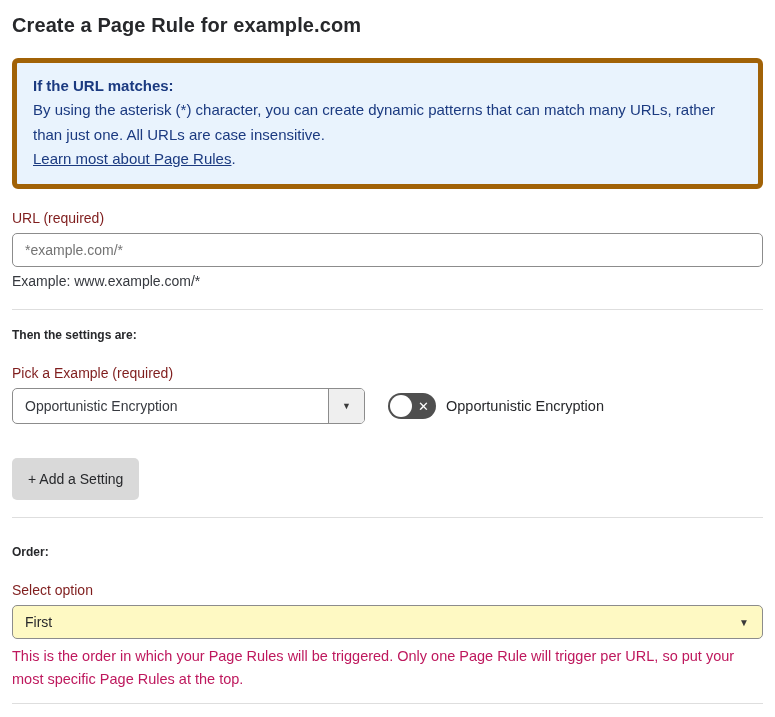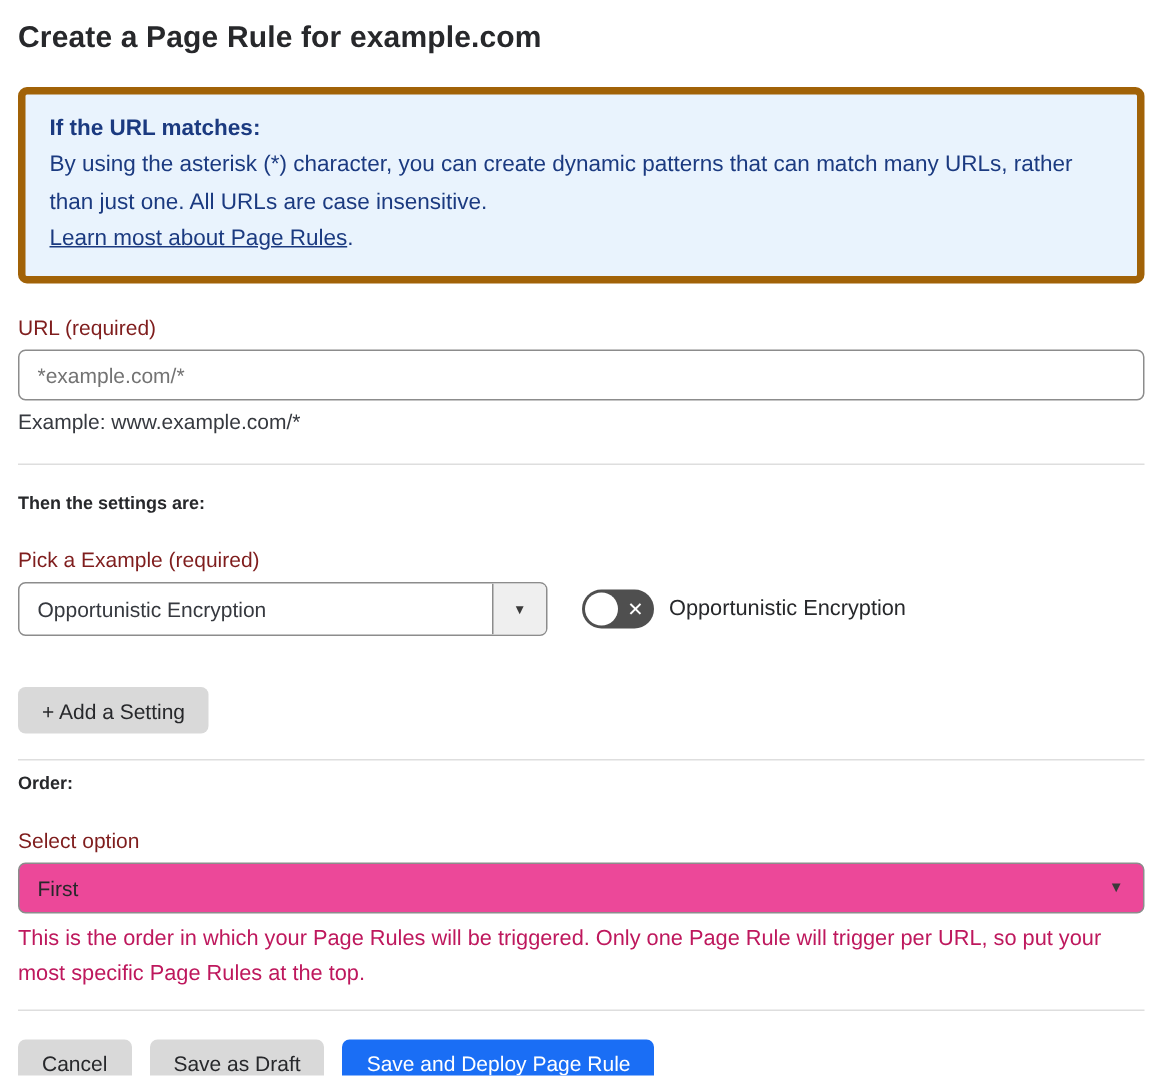--- a/index.html
+++ b/index.html
@@ -155,31 +155,31 @@
     cursor: pointer;
   }
   .btn-gray {
     background: #d9d9d9;
     color: #27282b;
   }
   .btn-blue {
     background: #1a6ef5;
     color: #ffffff;
   }
-  .add-setting-btn { margin-top: 34px; height: 31px; }
+  .add-setting-btn { margin-top: 34px; height: 42px; }
   .divider-2 { margin-top: 17px; }
-  .order-heading { margin-top: 8px; }
+  .order-heading { margin-top: 27px; }
   .order-label { margin-top: 23px; }
   .order-select {
     position: relative;
     width: 100%;
     height: 34px;
     border: 1px solid #8c8c8c;
     border-radius: 5px;
-    background: #ec4899;
+    background: #fef9c3;
     display: flex;
     align-items: center;
     padding: 0 12px;
     font-size: 14px;
     color: #27282b;
     cursor: pointer;
     margin-top: 7px;
   }
   .order-select .caret {
     position: absolute;

